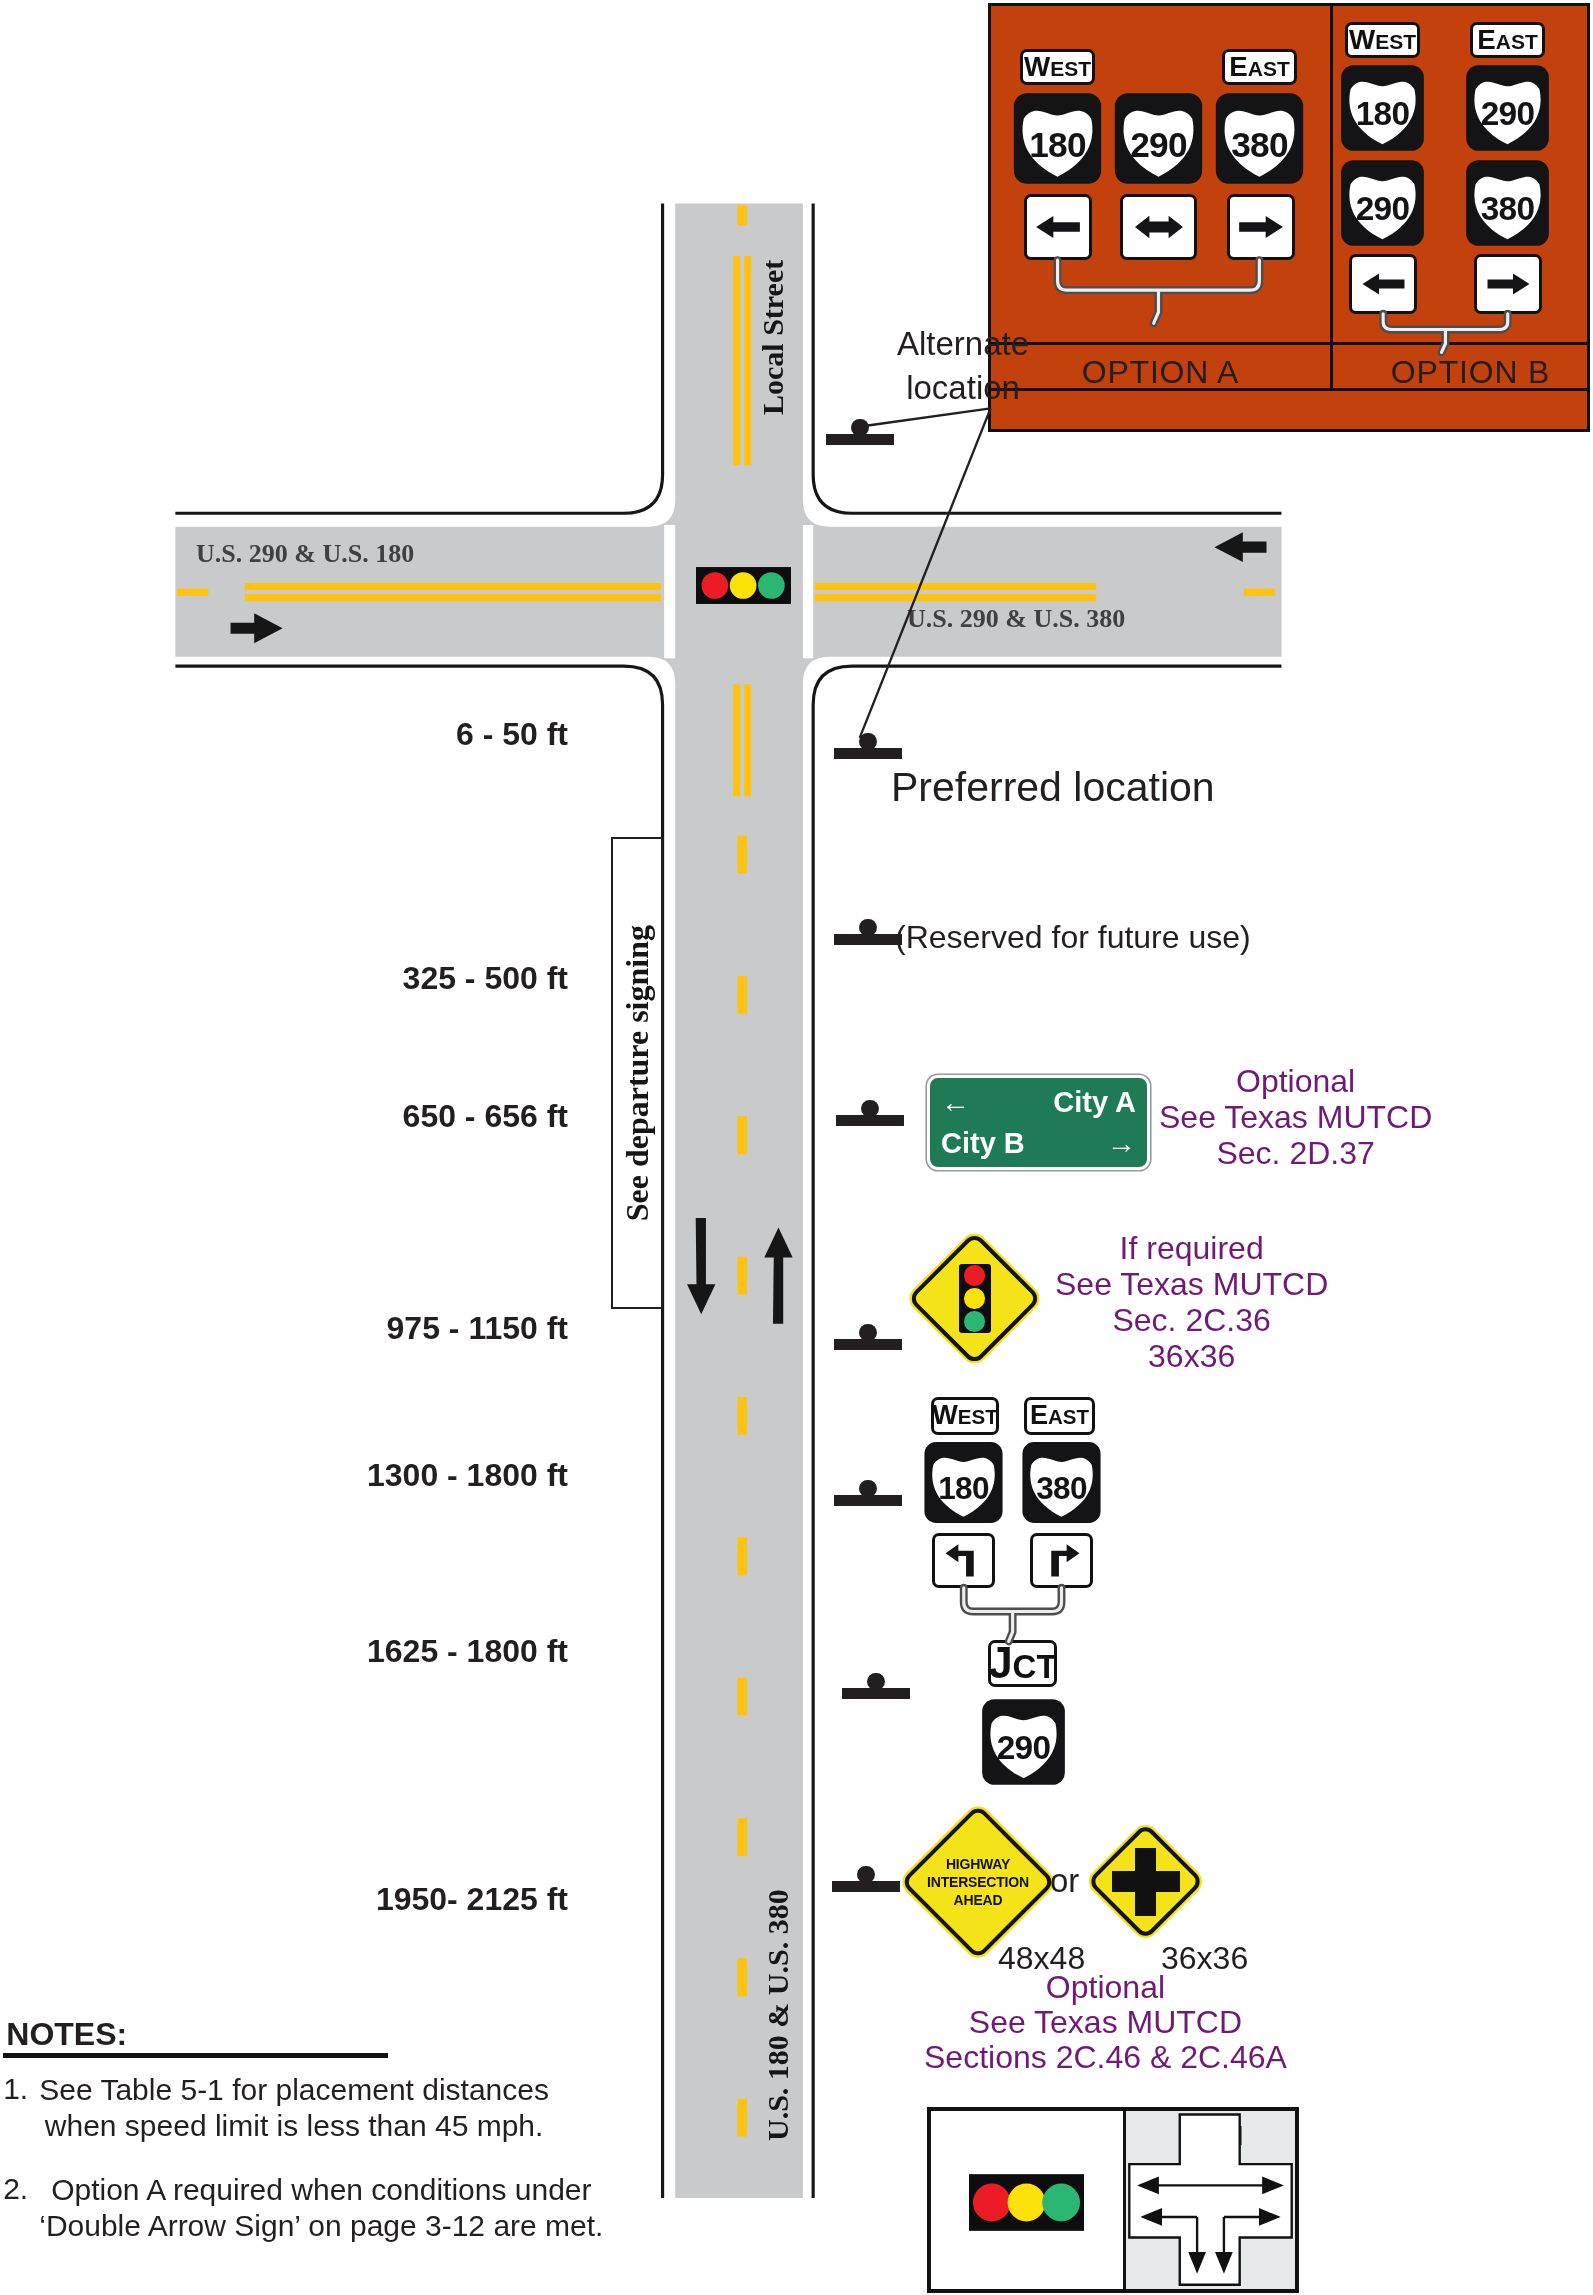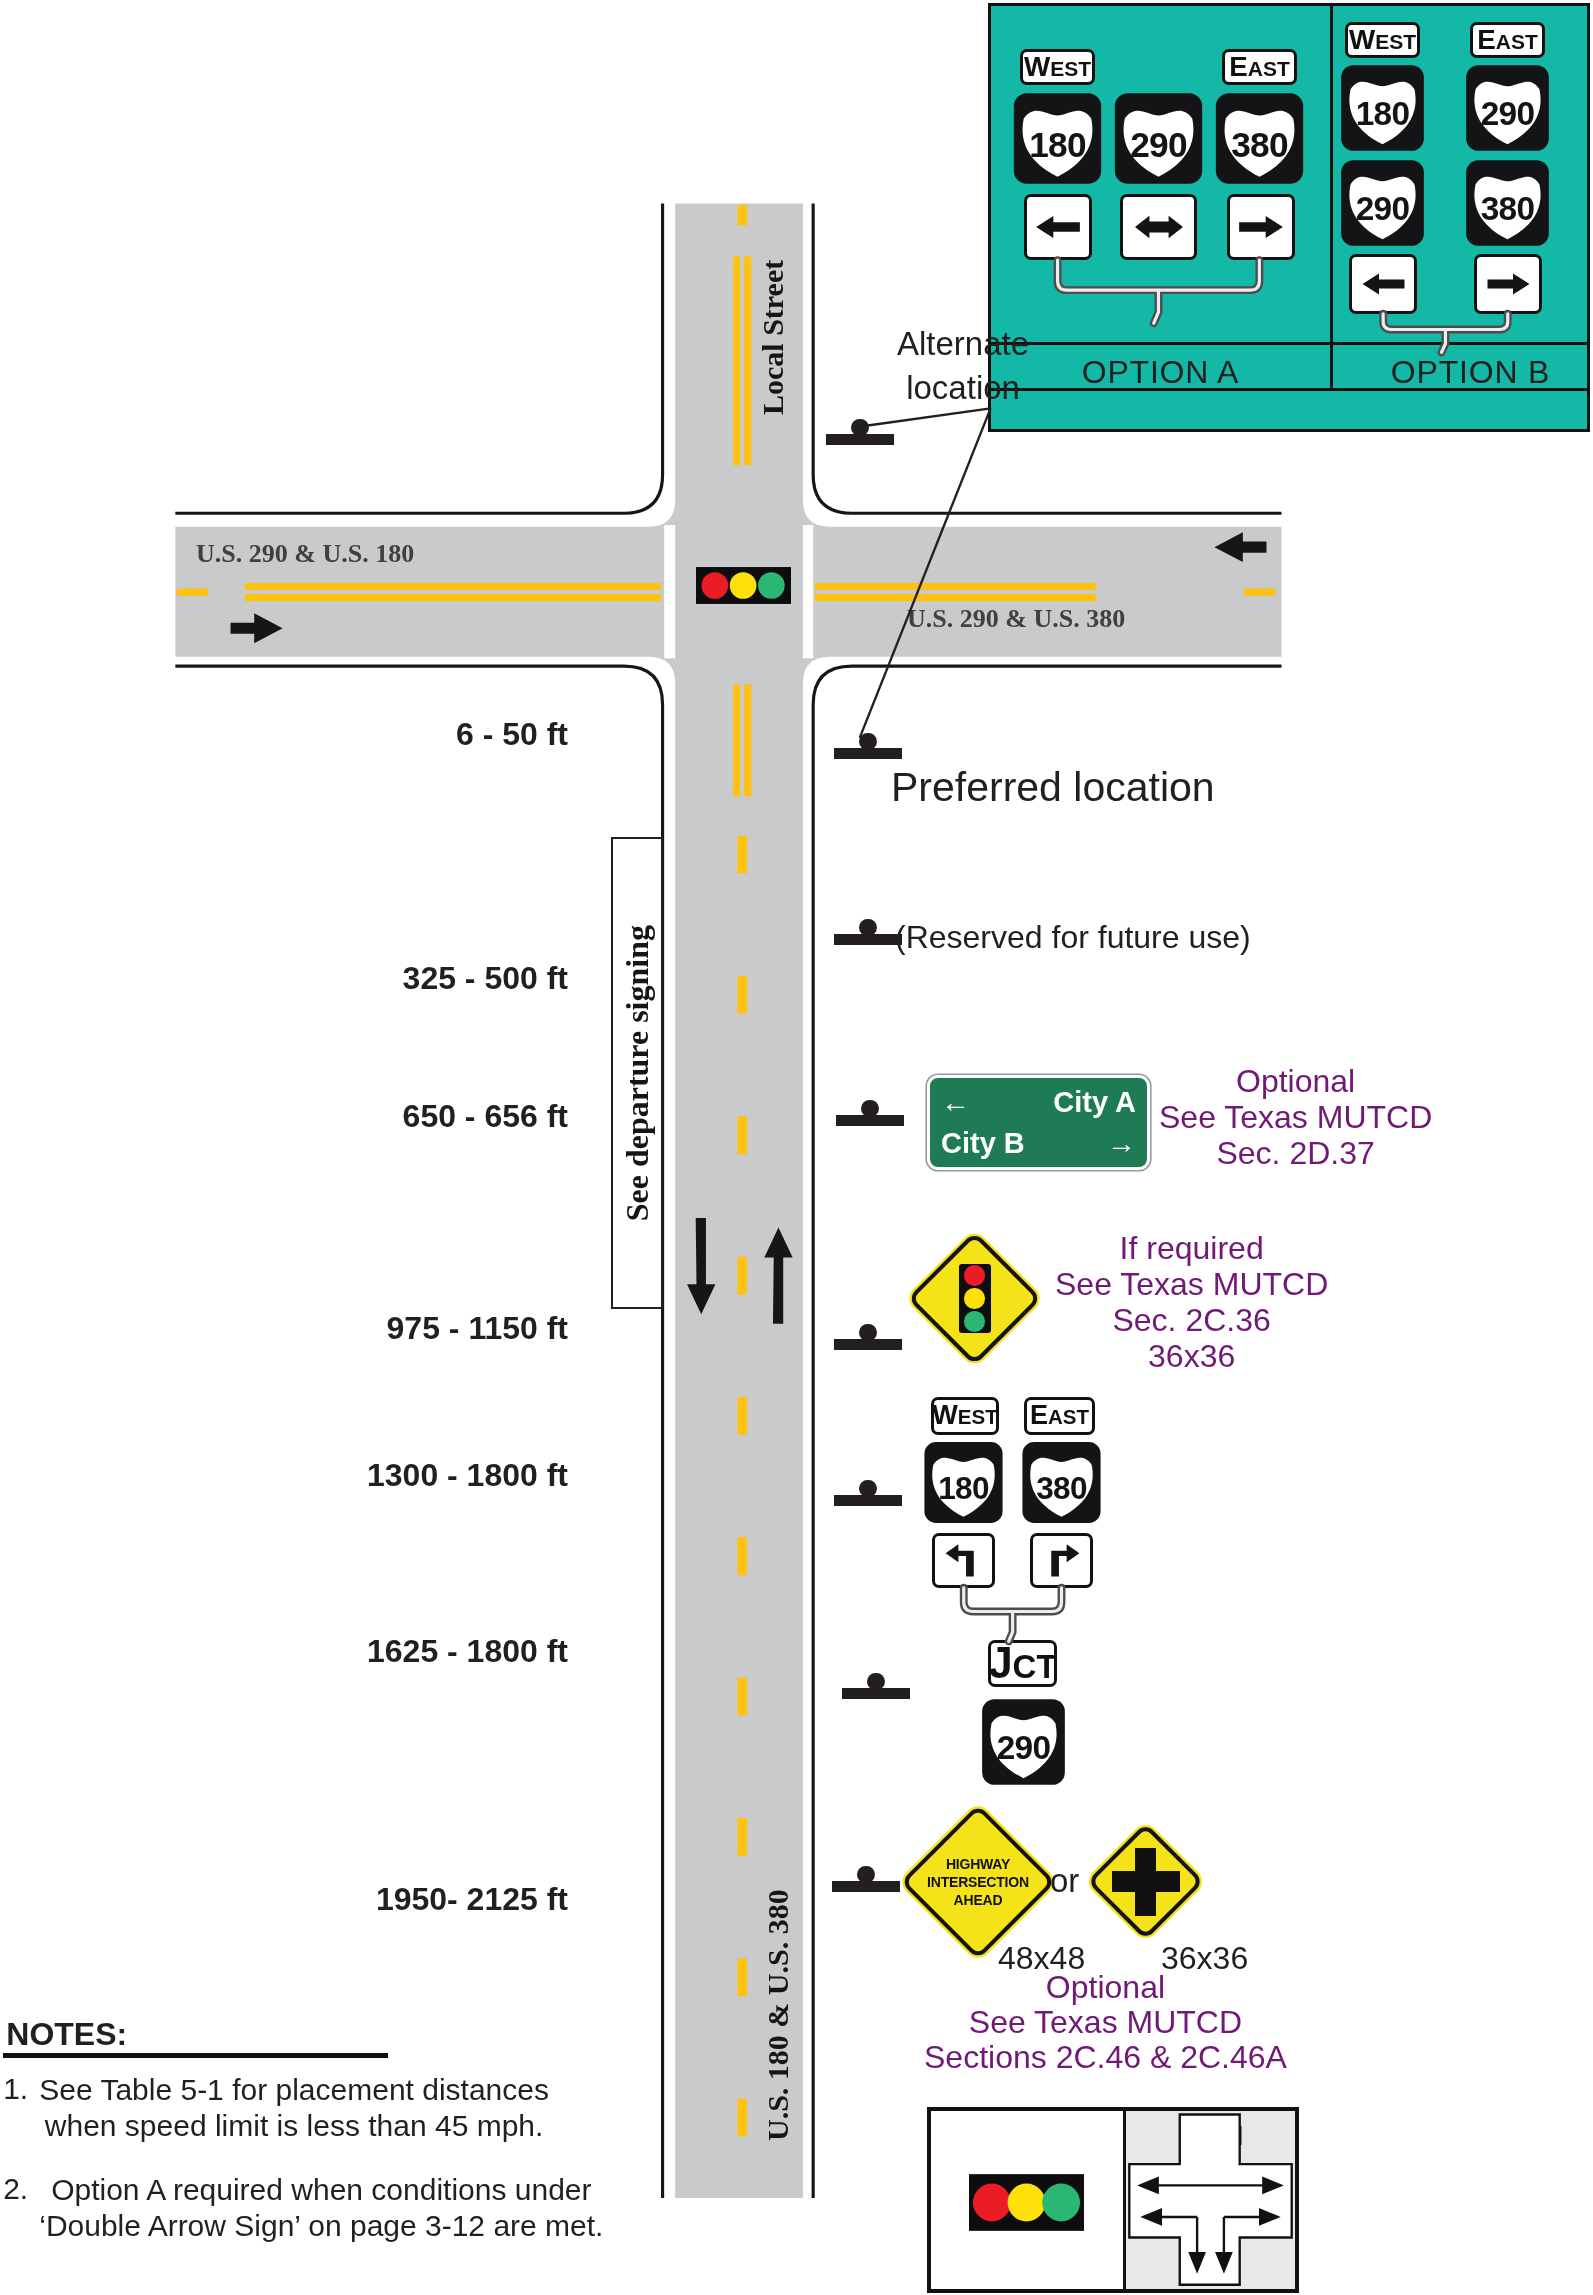--- a/index.html
+++ b/index.html
@@ -19,21 +19,21 @@
   .vtext{position:absolute;writing-mode:vertical-rl;transform:rotate(180deg);
          display:flex;align-items:center;justify-content:center;
          font-family:"Liberation Serif",serif;font-weight:bold;color:#161616;white-space:nowrap;}
 
   
   .marker{position:absolute;width:68px;height:11px;background:#231F20;}
   .marker .dot{position:absolute;left:50%;top:-15px;margin-left:-8.7px;width:17.3px;height:17.3px;
                border-radius:50%;background:#231F20;}
 
   
-  #panel{position:absolute;left:988px;top:3.2px;width:602px;height:429px;background:#14b8a6;border:3.2px solid #111;}
+  #panel{position:absolute;left:988px;top:3.2px;width:602px;height:429px;background:#c2410c;border:3.2px solid #111;}
   #panel .vdiv{position:absolute;left:339px;top:0;width:3.2px;height:382px;background:#111;}
   #panel .hrule1{position:absolute;left:0;top:336px;width:100%;height:3.2px;background:#111;}
   #panel .hrule2{position:absolute;left:0;top:382px;width:100%;height:3.2px;background:#111;}
   .panel-caption{position:absolute;font:32px "Liberation Sans",sans-serif;color:#231F20;
                  text-align:center;letter-spacing:0.8px;}
 
   
   .plaque{position:absolute;background:#fff;border:3.2px solid #111;border-radius:7px;
           display:flex;align-items:center;justify-content:center;color:#111;
           font-family:"Liberation Sans",sans-serif;font-weight:bold;}

